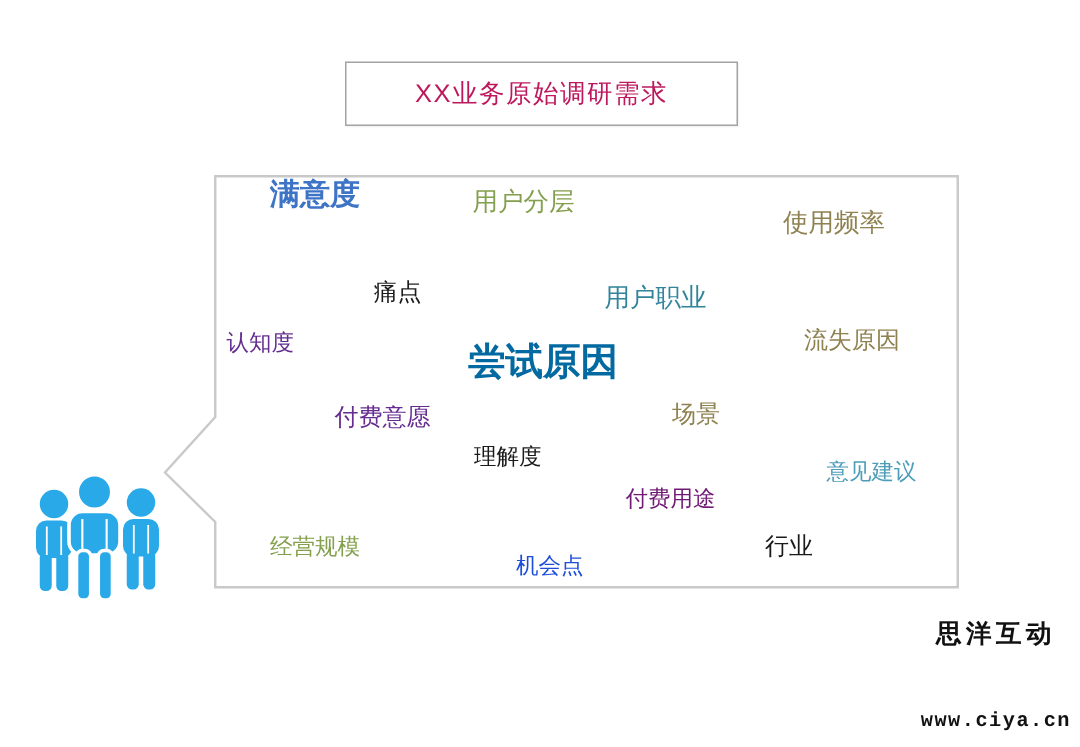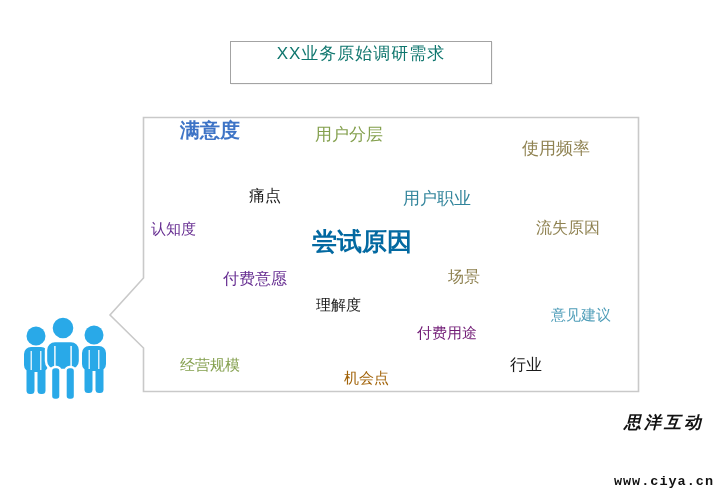--- a/index.html
+++ b/index.html
@@ -6,43 +6,43 @@
   body{
     width:720px;height:498px;position:relative;background:#ffffff;overflow:hidden;
     font-family:"Liberation Sans","DejaVu Sans",sans-serif;
   }
   .canvas{position:absolute;inset:0;width:720px;height:498px;background:#ffffff;}
 
   
   .title-box{
     position:absolute;left:230px;top:41px;width:260px;height:41px;
     border:1px solid #a3a3a3;background:#ffffff;
-    display:flex;justify-content:center;
-    font-size:17px;color:#0f766e;letter-spacing:1px;z-index:3;
+    display:flex;align-items:center;justify-content:center;
+    font-size:17px;color:#be185d;letter-spacing:1px;z-index:3;
     box-shadow:1px 1px 0 rgba(0,0,0,0.04);
   }
 
   
   .bubble-layer{position:absolute;left:0;top:0;width:720px;height:498px;z-index:1;}
 
   
   .cloud{position:absolute;left:0;top:0;width:720px;height:498px;z-index:2;}
   .kw{position:absolute;white-space:nowrap;line-height:1.15;}
 
   
   .audience{position:absolute;left:22px;top:308px;width:86px;height:94px;z-index:2;}
 
   
   .watermark{
     position:absolute;right:6px;bottom:8px;z-index:4;text-align:center;
     color:#111111;font-weight:bold;
     text-shadow:-1px -1px 0 #fff,1px -1px 0 #fff,-1px 1px 0 #fff,1px 1px 0 #fff,
                  0 -1px 0 #fff,0 1px 0 #fff,-1px 0 0 #fff,1px 0 0 #fff;
   }
-  .watermark .wm-line1{font-size:17px;letter-spacing:3px;line-height:1.0;font-style:italic;}
+  .watermark .wm-line1{font-size:17px;letter-spacing:3px;line-height:1.0;}
   .watermark .wm-line2{font-size:13.5px;letter-spacing:1px;line-height:1.1;font-family:"Liberation Mono","DejaVu Sans Mono",monospace;margin-top:44px;}
 </style>
 </head>
 <body>
 
 <div class="canvas">
 
   <div class="title-box">
     <span>XX业务原始调研需求</span>
   </div>
@@ -59,21 +59,21 @@
       <span class="kw" style="left: 403px; top: 189px; font-size: 17px; color: rgb(49, 132, 155); font-weight: normal;">用户职业</span>
       <span class="kw" style="left: 151px; top: 220px; font-size: 15px; color: rgb(102, 45, 145); font-weight: normal; text-align: center;">认知度</span>
       <span class="kw" style="left: 312px; top: 227px; font-size: 25px; color: #0369a1; font-weight: bold;">尝试原因</span>
       <span class="kw" style="left: 536px; top: 219px; font-size: 16px; color: rgb(143, 130, 81); font-weight: normal;">流失原因</span>
       <span class="kw" style="left: 223px; top: 270px; font-size: 16px; color: rgb(102, 45, 145); font-weight: normal;">付费意愿</span>
       <span class="kw" style="left: 448px; top: 268px; font-size: 16px; color: rgb(143, 130, 81); font-weight: normal;">场景</span>
       <span class="kw" style="left: 316px; top: 296px; font-size: 15px; color: rgb(26, 26, 26); font-weight: normal;">理解度</span>
       <span class="kw" style="left: 551px; top: 306px; font-size: 15px; color: rgb(78, 157, 184); font-weight: normal;">意见建议</span>
       <span class="kw" style="left: 417px; top: 324px; font-size: 15px; color: #701a75; font-weight: normal;">付费用途</span>
       <span class="kw" style="left: 180px; top: 356px; font-size: 15px; color: rgb(132, 160, 78); font-weight: normal;">经营规模</span>
-      <span class="kw" style="left: 344px; top: 369px; font-size: 15px; color: #a16207; font-weight: normal;">机会点</span>
+      <span class="kw" style="left: 344px; top: 369px; font-size: 15px; color: #1d4ed8; font-weight: normal;">机会点</span>
       <span class="kw" style="left: 510px; top: 356px; font-size: 16px; color: rgb(26, 26, 26); font-weight: normal;">行业</span>
     </div>
 
   <svg class="audience" viewBox="0 0 86 94" aria-hidden="true">
     <g fill="#29A9E8">
 
       <g>
         <circle cx="14" cy="28" r="9.5"></circle>
         <rect x="2" y="39" width="24" height="25" rx="7"></rect>
         <rect x="4.5" y="60" width="8" height="26" rx="3.5"></rect>

